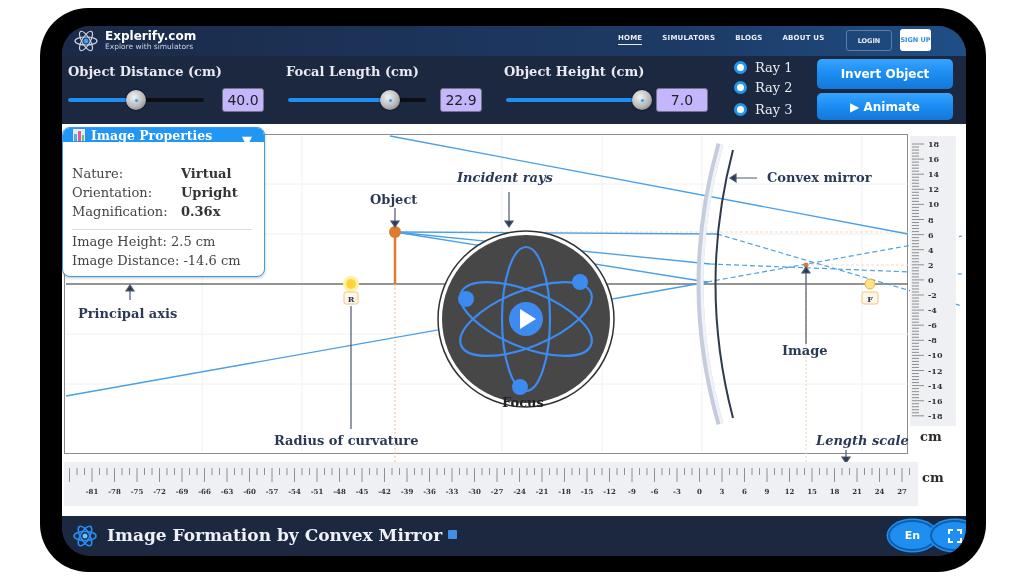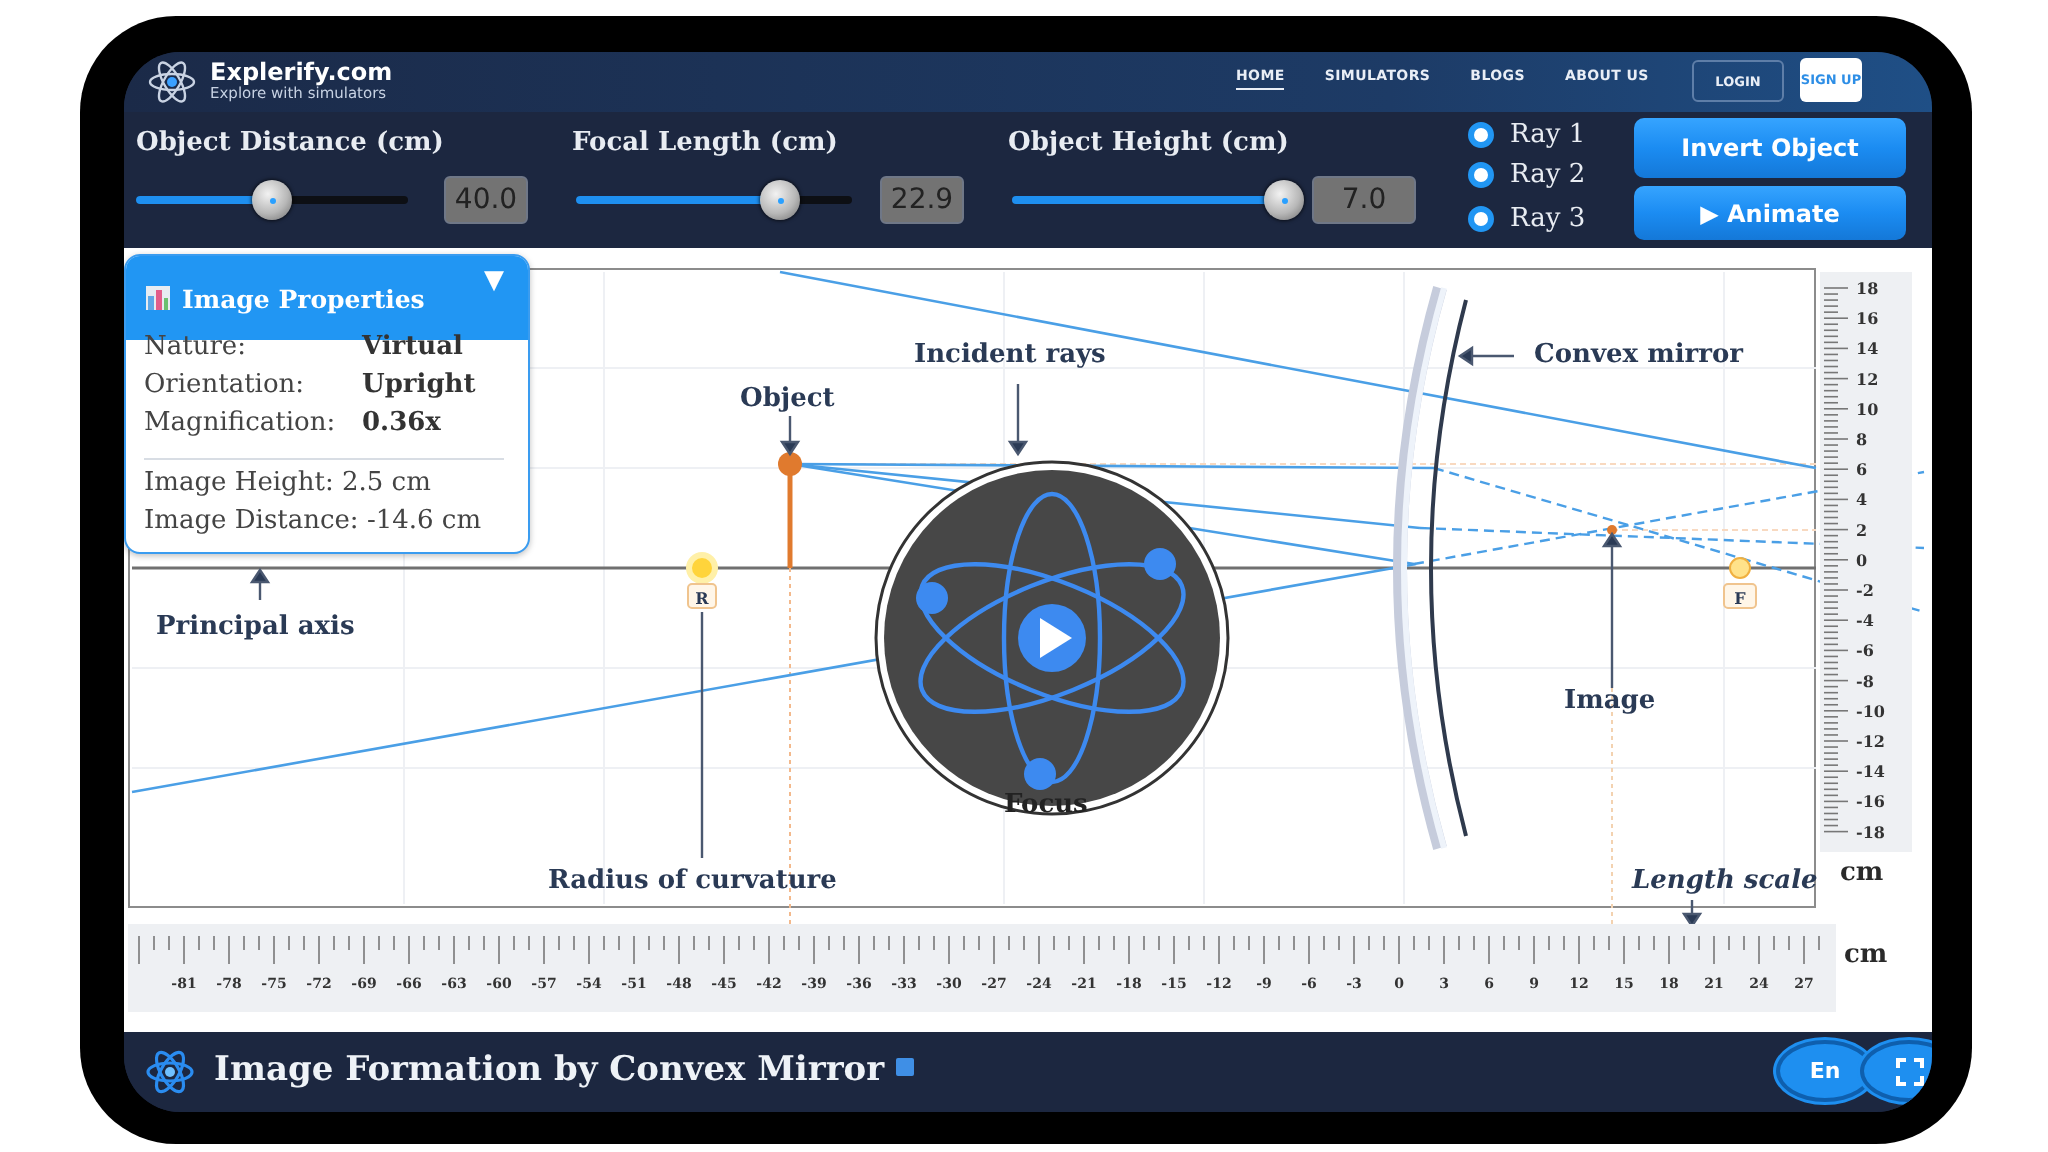--- a/index.html
+++ b/index.html
@@ -36,21 +36,21 @@
   .ctrl-label { position: absolute; font-family: "DejaVu Serif", serif; font-weight: bold; font-size: 13px; color: #e8ecf2; }
   .slider { position: absolute; height: 20px; }
   .slider .track { position: absolute; left: 0; top: 8px; height: 4px; border-radius: 2px; background: #0d0f14; width: 100%; }
   .slider .fill { position: absolute; left: 0; top: 8px; height: 4px; border-radius: 2px; background: #1e8ff0; }
   .slider .knob {
     position: absolute; top: 0; width: 20px; height: 20px; border-radius: 50%;
     background: radial-gradient(circle at 40% 35%, #f2f2f2 0%, #b8b8b8 55%, #6b6b6b 100%);
     box-shadow: 0 0 2px #000;
   }
   .slider .knob::after { content: ""; position: absolute; left: 9px; top: 9px; width: 3px; height: 3px; border-radius: 50%; background: #2aa0ff; }
-  .num-box { position: absolute; height: 24px; background: #737373; border: 1.5px solid #6f7787; border-radius: 3px; font-family: "DejaVu Sans", sans-serif; font-size: 14px; color: #222; display: flex; align-items: center; justify-content: center; }
+  .num-box { position: absolute; height: 24px; background: #c4b5fd; border: 1.5px solid #6f7787; border-radius: 3px; font-family: "DejaVu Sans", sans-serif; font-size: 14px; color: #222; display: flex; align-items: center; justify-content: center; }
 
   .ray { position: absolute; display: flex; align-items: center; }
   .ray-radio { width: 13px; height: 13px; border-radius: 50%; background: #fff; border: 3.5px solid #2196f3; margin-right: 8px; }
   .ray-label { font-family: "DejaVu Serif", serif; font-size: 13px; color: #e8ecf2; }
 
   .blue-btn {
     position: absolute; width: 136px; border-radius: 5px;
     background: linear-gradient(180deg, #36a4ff 0%, #1b8cf2 50%, #1478d8 100%);
     font-family: "DejaVu Sans", sans-serif; font-size: 12px; font-weight: bold; color: #fff;
     display: flex; align-items: center; justify-content: center;
@@ -59,21 +59,21 @@
   
   .sim { position: absolute; left: 0; top: 98px; width: 904px; height: 392px; background: #ffffff; }
   .canvas-frame { position: absolute; left: 2px; top: 10px; width: 844px; height: 320px; border: 1.5px solid #8c8c8c; background: #fff; }
   .overlay-svg { position: absolute; left: 0; top: 0; }
 
   .props {
     position: absolute; left: 0px; top: 3px; width: 203px; height: 150px;
     background: #fff; border: 1.5px solid #3a9cf0; border-radius: 8px; overflow: hidden;
     box-shadow: 0 1px 3px rgba(0,0,0,0.25);
   }
-  .props-head { height: 42px; background: #2196f3; display: flex; align-items: center; padding-left: 10px; }
+  .props-head { height: 14px; background: #2196f3; display: flex; align-items: center; padding-left: 10px; }
   .props-title { font-family: "DejaVu Serif", serif; font-size: 12.5px; font-weight: bold; color: #fff; margin-left: 6px; }
   .props-toggle { position: absolute; right: 12px; top: 5px; color: #fff; font-size: 13px; font-family: "DejaVu Sans", sans-serif; }
   .props-row { position: absolute; left: 9px; font-family: "DejaVu Serif", serif; font-size: 13px; color: #444; }
   .props-val { position: absolute; left: 118px; font-weight: bold; color: #333; }
   .props-sep { position: absolute; left: 9px; width: 180px; top: 101px; border-top: 1px solid #d8dde4; }
 
   .diag-label { position: absolute; font-family: "DejaVu Serif", serif; font-weight: bold; font-size: 13px; color: #2a3a55; white-space: nowrap; }
 
   .v-ruler { position: absolute; left: 848px; top: 12px; width: 46px; height: 290px; background: #eef0f3; }
   .v-ruler-unit { position: absolute; left: 858px; top: 305px; font-family: "DejaVu Serif", serif; font-size: 13px; font-weight: bold; color: #2a2a2a; }
@@ -243,21 +243,21 @@
         </g>
         <circle cx="404" cy="175" r="8" fill="#3d8af0"></circle>
         <circle cx="518" cy="158" r="8" fill="#3d8af0"></circle>
         <circle cx="458" cy="263" r="8" fill="#3d8af0"></circle>
         <circle cx="464" cy="195" r="17" fill="#3d8af0"></circle>
         <polygon points="458,185 458,205 474,195" fill="#fff"></polygon>
       </g>
     </svg>
 
     <div class="diag-label" style="left:308px; top:68px;">Object</div>
-    <div class="diag-label" style="left:395px; top:46px;">Incident rays</div>
+    <div class="diag-label" style="left:395px; top:46px;font-style:italic;">Incident rays</div>
     <div class="diag-label" style="left:705px; top:46px;">Convex mirror</div>
     <div class="diag-label" style="left:16px; top:182px;">Principal axis</div>
     <div class="diag-label" style="left:720px; top:219px;">Image</div>
     <div class="diag-label" style="left:212px; top:309px;">Radius of curvature</div>
     <div class="diag-label" style="left:440px; top:271px; color:#222;">Focus</div>
     <div class="diag-label" style="left:754px; top:309px;font-style:italic;">Length scale</div>
 
     <div class="props">
       <div class="props-head">
         <svg width="12" height="12">

